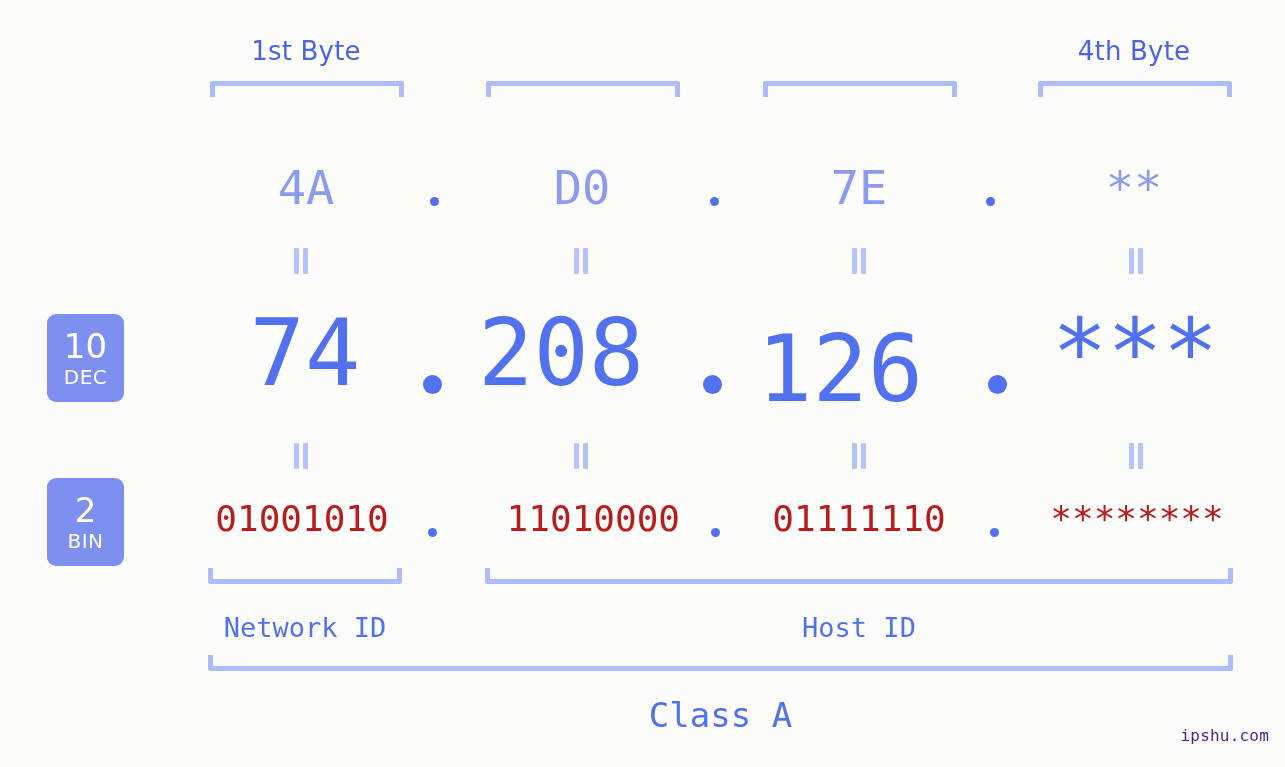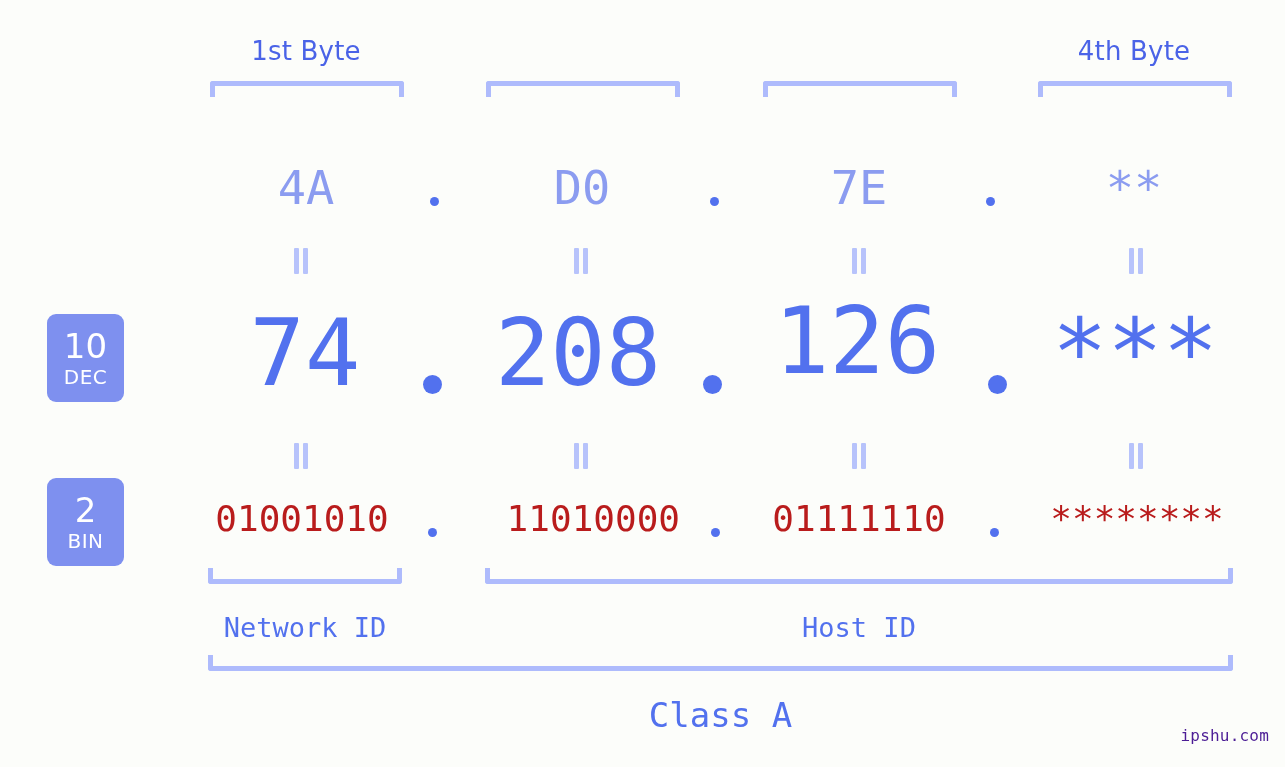--- a/index.html
+++ b/index.html
@@ -195,24 +195,24 @@
     </div>
   <div class="eq" style="left:1127px; top:248px;">
       <i></i>
       <i></i>
     </div>
 
   <div class="row-dec">
     <div class="val" style="left:205px; top:300px; width:200px; text-align:center;">74</div>
     <div class="dot big" style="left:423px; top:375px;"></div>
 
-    <div class="val" style="left:478px; top:300px; width:200px; text-align:center;">208</div>
+    <div class="val" style="left:478px; top:300px; width:200px; ">208</div>
     <div class="dot big" style="left:703px; top:375px;"></div>
 
-    <div class="val" style="left:757px; top:288px; width:200px; text-align:center;">126</div>
+    <div class="val" style="left:757px; top:316px; width:200px; ">126</div>
     <div class="dot big" style="left:988px; top:375px;"></div>
 
     <div class="val" style="left:1032px; top:300px; width:206px; text-align:center;">***</div>
   </div>
 
   <div class="eq" style="left:292px; top:443px;">
       <i></i>
       <i></i>
     </div>
   <div class="eq" style="left:572px; top:443px;">

